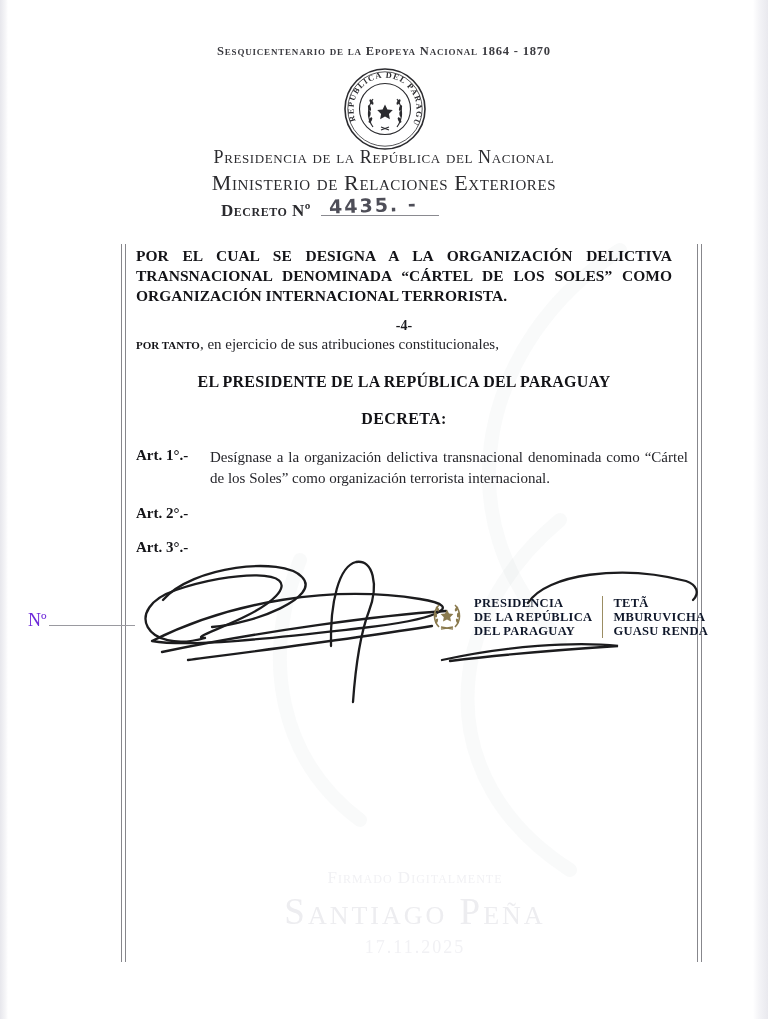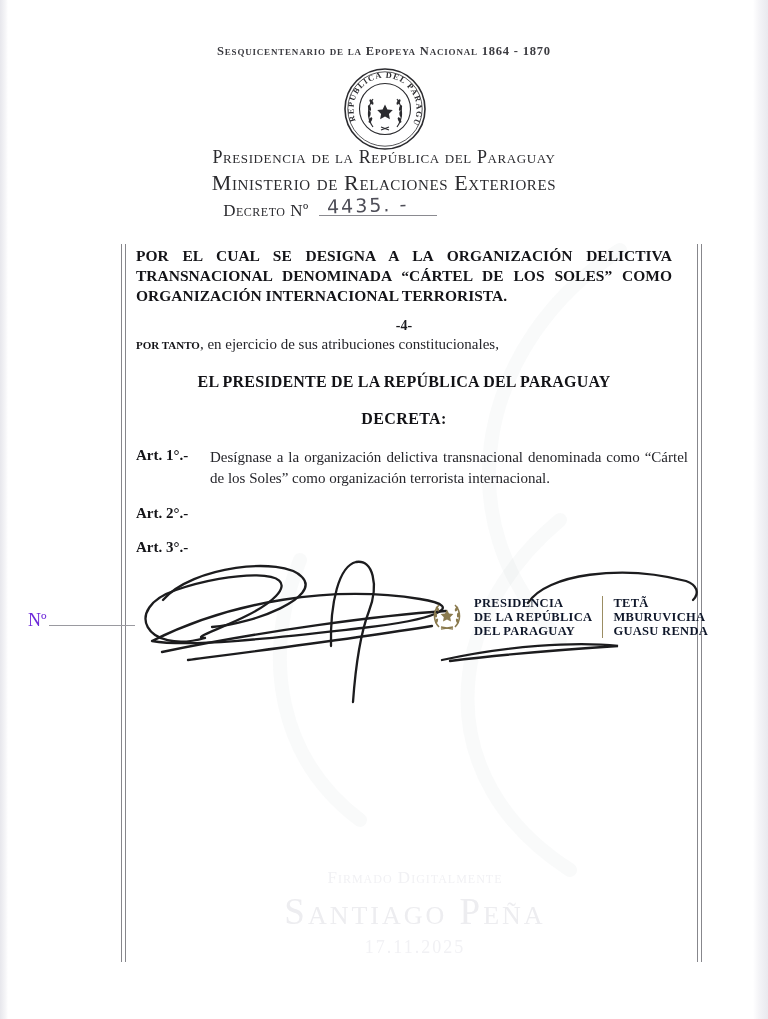--- a/index.html
+++ b/index.html
@@ -27,21 +27,21 @@
   .org-line1{
     position:absolute;top:147px;left:0;width:768px;text-align:center;
     font-variant:small-caps;font-size:18px;letter-spacing:.6px;color:#2b2b2f;
   }
   .org-line2{
     position:absolute;top:170px;left:0;width:768px;text-align:center;
     font-variant:small-caps;font-size:22px;letter-spacing:.6px;color:#2b2b2f;
   }
   .decree-row{
     position:absolute;top:195px;left:0;width:660px;text-align:center;
-    font-variant:small-caps;font-size:17px;letter-spacing:.5px;color:#2b2b2f;
+    font-variant:small-caps;font-size:17px;letter-spacing:.5px;color:#2b2b2f;font-weight:bold;
   }
   .decree-underline{
     display:inline-block;width:118px;margin-left:10px;
     border-bottom:1.5px solid #8a8a90;position:relative;height:20px;vertical-align:baseline;
   }
   .decree-number{
     position:absolute;left:8px;bottom:-1px;
     font-family:"DejaVu Sans", sans-serif;
     font-size:19px;color:#4e4e58;letter-spacing:2px;
     transform:rotate(-2deg);white-space:nowrap;
@@ -129,21 +129,21 @@
         <ellipse cx="27.5" cy="53" rx="1.4" ry="3" transform="rotate(25 27.5 53)"></ellipse>
         <ellipse cx="55.5" cy="35" rx="1.4" ry="3" transform="rotate(35 55.5 35)"></ellipse>
         <ellipse cx="57.5" cy="41" rx="1.4" ry="3" transform="rotate(15 57.5 41)"></ellipse>
         <ellipse cx="57.7" cy="47" rx="1.4" ry="3" transform="rotate(-5 57.7 47)"></ellipse>
         <ellipse cx="56.5" cy="53" rx="1.4" ry="3" transform="rotate(-25 56.5 53)"></ellipse>
         <polygon points="42,37.5 44.4,42.4 49.8,43.1 45.9,46.9 46.9,52.2 42,49.6 37.1,52.2 38.1,46.9 34.2,43.1 39.6,42.4"></polygon>
       </g>
     </svg>
   </div>
 
-  <div class="org-line1">Presidencia de la República del Paraguay</div>
+  <div class="org-line1">Presidencia de la República del Nacional</div>
   <div class="org-line2">Ministerio de Relaciones Exteriores</div>
 
   <div class="decree-row">
     <span>Decreto Nº</span><span class="decree-underline"><span class="decree-number">4435. -</span></span>
   </div>
 
   <div class="frame-line left"></div>
   <div class="frame-line right"></div>
 
   <div class="subject">

